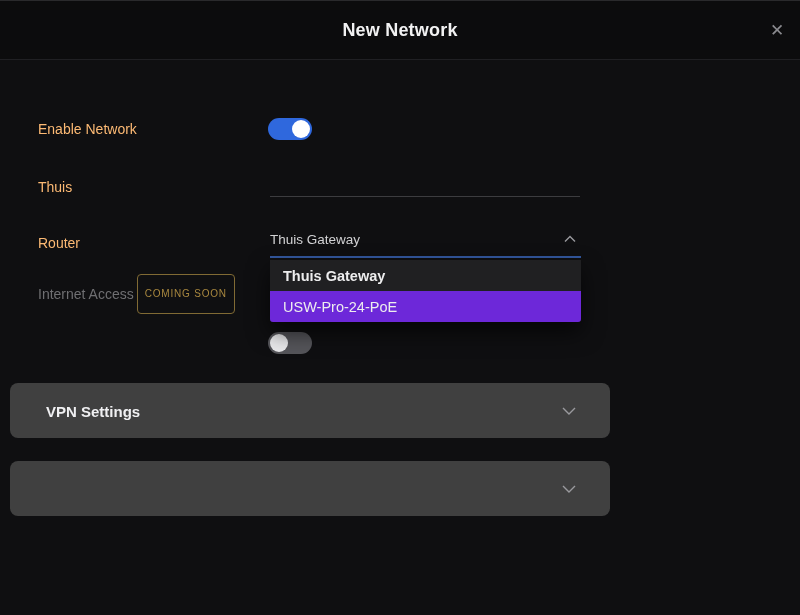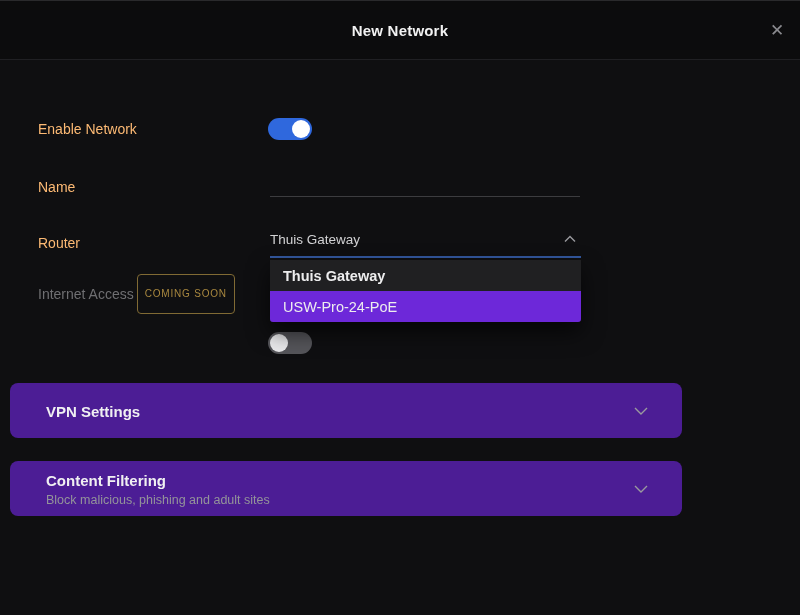--- a/index.html
+++ b/index.html
@@ -10,21 +10,21 @@
     font-family:"Liberation Sans","DejaVu Sans",sans-serif;
     color:#e8e8e8;
     border-top:1px solid #2a2a2c;
   }
   
   .modal-header{
     position:absolute;left:0;top:0;width:800px;height:59px;
     background:#0c0c0d;border-bottom:1px solid #202023;
     display:flex;align-items:center;justify-content:center;
   }
-  .modal-title{font-size:15px;font-weight:700;color:#f2f2f2;letter-spacing:.2px;}
+  .modal-title{font-size:18px;font-weight:700;color:#f2f2f2;letter-spacing:.2px;}
   .close-btn{
     position:absolute;right:9px;top:50%;transform:translateY(-50%);
     width:28px;height:28px;display:flex;align-items:center;justify-content:center;
     color:#8a8a8e;font-size:17px;cursor:pointer;background:none;border:none;
     font-family:"Liberation Sans",sans-serif;
   }
   
   .row-label{position:absolute;left:38px;font-size:14px;color:#fdba74;transform:translateY(-50%);white-space:nowrap;}
   .row-label.dim{color:#6f6f72;display:flex;align-items:center;gap:3px;}
   .badge{
@@ -65,21 +65,21 @@
     z-index:5;
   }
   .dropdown .option{
     height:31px;display:flex;align-items:center;padding:0 13px;
     font-size:14.5px;color:#ededee;cursor:pointer;
   }
   .dropdown .option.selected{font-weight:700;background:#202022;}
   .dropdown .option.hovered{background:#6d28d9;border-radius:0 0 3px 3px;}
   
   .card{
-    position:absolute;left:10px;width:672px;background:#4c1d95;border-radius:8px;
+    position:absolute;left:10px;width:600px;background:#404040;border-radius:8px;
     cursor:pointer;
   }
   .card .card-title{font-size:15px;font-weight:700;color:#f0f0f2;}
   .card .card-sub{font-size:12.5px;color:#94949a;margin-top:4px;}
   .card .chev{position:absolute;right:33px;top:50%;transform:translateY(-50%);color:#9a9a9e;}
   .card-text{position:absolute;left:36px;top:50%;transform:translateY(-50%);}
   svg.chevron{display:block;}
 </style>
 </head>
 <body>
@@ -89,21 +89,21 @@
   <div class="modal-header">
     <div class="modal-title">New Network</div>
     <button class="close-btn">✕</button>
   </div>
 
   <div class="row-label" style="top:128px;">Enable Network</div>
   <div class="toggle on" style="top:117px;">
       <div class="knob"></div>
     </div>
 
-  <div class="row-label" style="top:186px;">Name</div>
+  <div class="row-label" style="top:186px;">Thuis</div>
   <input class="name-input" type="text" value="" style="">
 
   <div class="row-label" style="top:242px;">Router</div>
   <div class="select-box">
     <div class="select-value">Thuis Gateway</div>
     <div class="select-chevron">
       <svg class="chevron" width="14" height="8" viewBox="0 0 14 8">
           <polyline points="2,6.5 7,1.5 12,6.5" fill="none" stroke="currentColor" stroke-width="1.4"></polyline>
         </svg>
     </div>
@@ -128,24 +128,20 @@
       <div class="card-title">VPN Settings</div>
     </div>
     <div class="chev">
       <svg class="chevron" width="16" height="9" viewBox="0 0 16 9">
           <polyline points="2,1.5 8,7.5 14,1.5" fill="none" stroke="currentColor" stroke-width="1.4"></polyline>
         </svg>
     </div>
   </div>
 
   <div class="card" style="top:460px;height:55px;">
-    <div class="card-text">
-      <div class="card-title">Content Filtering</div>
-      <div class="card-sub">Block malicious, phishing and adult sites</div>
-    </div>
     <div class="chev">
       <svg class="chevron" width="16" height="9" viewBox="0 0 16 9">
           <polyline points="2,1.5 8,7.5 14,1.5" fill="none" stroke="currentColor" stroke-width="1.4"></polyline>
         </svg>
     </div>
   </div>
 
 
 </div>
 

